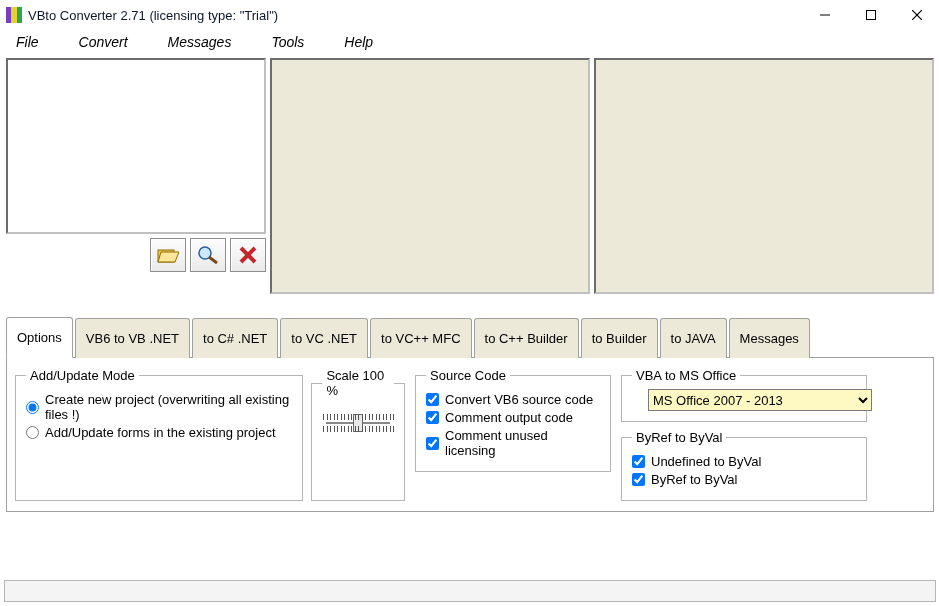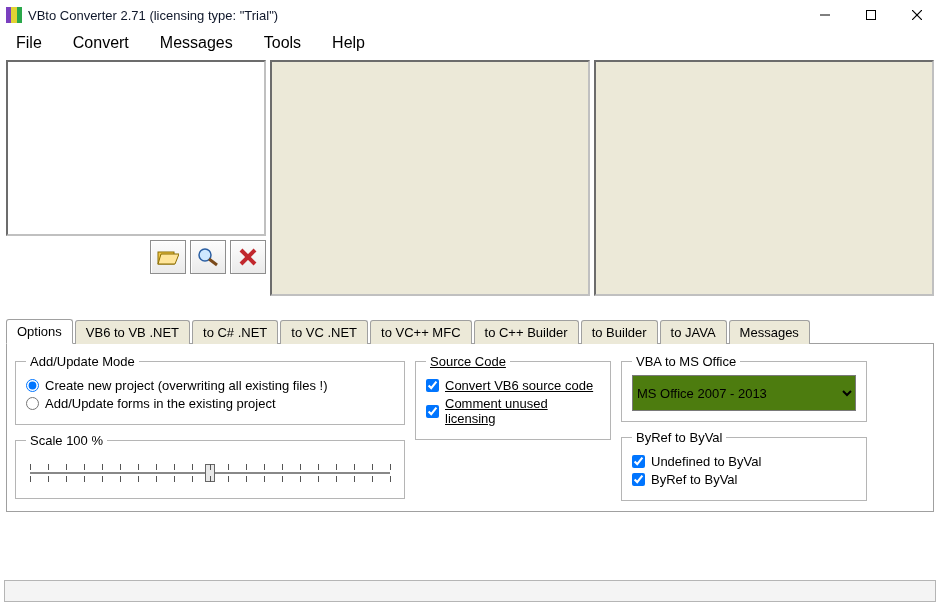--- a/index.html
+++ b/index.html
@@ -29,23 +29,24 @@
   font-size: 13px;
 }
 .win-controls { display: flex; }
 .win-btn {
   width: 46px; height: 30px;
   display: flex; align-items: center; justify-content: center;
   color: #000;
 }
 .menubar {
   display: flex;
-  gap: 11px;
+  gap: 20px;
   padding: 2px 6px 6px 6px;
-  font-size: 16px;
+  font-size: 14px;
+  font-style: italic;
 }
 .menubar .menu-item { padding: 2px 10px; cursor: default; }
 .workarea {
   display: flex;
   padding: 0 6px;
   gap: 4px;
 }
 .left-panel {
   width: 260px;
   display: flex;
@@ -82,21 +83,21 @@
 }
 .tab-area {
   margin: 22px 6px 0 6px;
 }
 .tab-row {
   display: flex;
   align-items: flex-end;
   border-bottom: 1px solid #a0a0a0;
 }
 .tab {
-  padding: 4px 10px;
+  padding: 12px 10px;
   border: 1px solid #a0a0a0;
   border-bottom: none;
   background: #ece9d8;
   margin-right: 2px;
   border-radius: 3px 3px 0 0;
   font-size: 13px;
   cursor: default;
   position: relative;
   top: 1px;
 }
@@ -113,22 +114,22 @@
   padding: 10px 8px 10px 8px;
   display: flex;
   gap: 10px;
 }
 fieldset {
   border: 1px solid #b5b5b5;
   padding: 6px 10px 10px 10px;
   font-size: 13px;
 }
 fieldset legend { padding: 0 4px; font-size: 13px; }
-.col1 { width: 390px; display:flex; flex-direction:column; gap:8px;}
-.col2 { width: 196px; text-decoration: underline; }
+.col1 { width: 390px; display:flex; flex-direction:row; gap:8px;}
+.col2 { width: 196px; }
 .col3 { width: 246px; display:flex; flex-direction:column; gap:8px;}
 .radio-row, .check-row {
   display: flex; align-items: center; gap: 6px;
   margin: 3px 0;
 }
 .radio-row input, .check-row input { margin: 0; }
 .scale-group .slider-wrap {
   padding: 4px 0 0 0;
 }
 .scale-ticks {
@@ -145,24 +146,25 @@
 .scale-tick.bot { top: 18px; }
 .scale-thumb {
   position: absolute; top: 6px;
   width: 10px; height: 18px;
   background: #e8e8e8;
   border: 1px solid #666;
   transform: translateX(-50%);
 }
 .dropdown {
   width: 100%;
-  height: 36px;
+  height: 22px;
   font-size: 13px;
   border: 1px solid #7a7a7a;
-  background: #4d7c0f;
+  background: #fef9c3;
+  margin-left: 16px;
 }
 .statusbar {
   position: absolute;
   left: 4px; right: 4px; bottom: 4px;
   height: 22px;
   border: 1px solid #b5b5b5;
   background: #f4f4f4;
 }
 </style>
 </head>
@@ -315,20 +317,24 @@
 
     <div class="col2">
       <fieldset>
         <legend>Source Code</legend>
         <label class="check-row">
           <input type="checkbox" checked="" style="">
           <span>Convert VB6 source code</span>
         </label>
         <label class="check-row">
           <input type="checkbox" checked="" style="">
+          <span>Comment output code</span>
+        </label>
+        <label class="check-row">
+          <input type="checkbox" checked="" style="">
           <span>Comment unused licensing</span>
         </label>
       </fieldset>
     </div>
 
     <div class="col3">
       <fieldset>
         <legend>VBA to MS Office</legend>
         <select class="dropdown">
           <option>MS Office 2007 - 2013</option>

